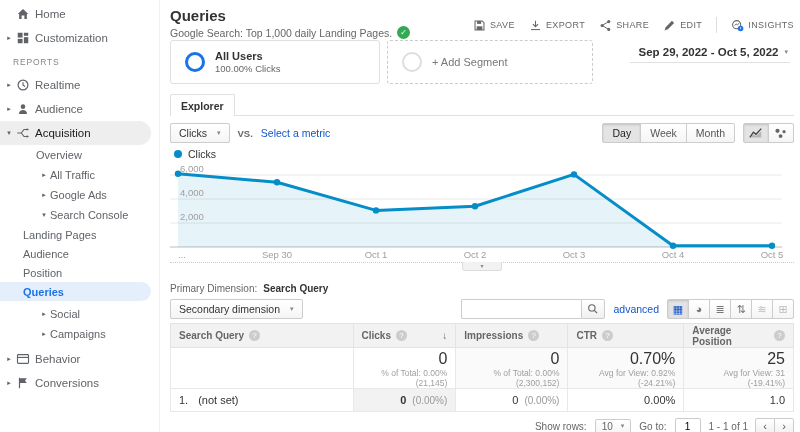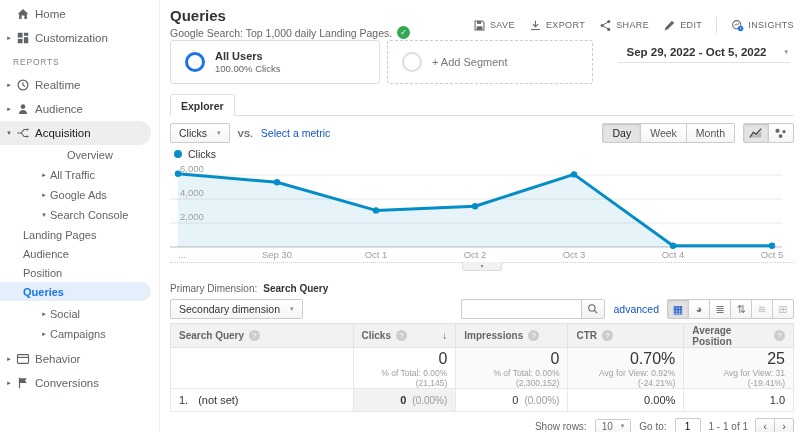--- a/index.html
+++ b/index.html
@@ -7,21 +7,21 @@
     font-family:"Liberation Sans","DejaVu Sans",sans-serif;color:#333;font-size:11px}
   
   .sidebar{position:absolute;left:0;top:0;width:160px;height:432px;background:#fff;padding-top:2px;border-right:1px solid #f1f1f1}
   .srow{display:flex;align-items:center;padding-left:3px;color:#5f6368;cursor:pointer;font-size:11.5px}
   .lvl0{height:24px}
   .arr{width:12px;font-size:7px;color:#5f6368;text-align:center;flex:none}
   .sicon{width:16px;height:16px;margin-right:4px;flex:none;display:flex;align-items:center;justify-content:center}
   .sicon svg{width:14px;height:14px}
   .section-label{height:23px;display:flex;align-items:center;padding-left:13px;font-size:8.5px;letter-spacing:.8px;color:#80868b}
   .lvl1{height:20px;padding-left:38px;font-size:11px}
-  .lvl1.noarr{padding-left:67px}
+  .lvl1.noarr{padding-left:36px}
   .lvl2{height:19px;padding-left:23px;font-size:11px}
   .srow.active-parent{background:#eee;border-radius:0 14px 14px 0;margin-right:8px;color:#202124}
   .srow.selected{background:#e4effb;border-radius:0 14px 14px 0;margin-right:8px;color:#1a73e8;font-weight:bold}
   .gap-top{margin-top:3px}
   
   .main{position:absolute;left:160px;top:0;width:640px;height:432px;padding:8px 6px 0 10px;background:#fff}
   .header-row{display:flex;justify-content:space-between;height:30px}
   .page-title{font-size:15px;font-weight:bold;color:#333;line-height:16px}
   .page-subtitle{font-size:10.5px;color:#666;margin-top:2px;display:flex;align-items:center;gap:5px}
   .badge{width:13px;height:13px;border-radius:50%;background:#34a853;color:#fff;font-size:8px;display:inline-flex;align-items:center;justify-content:center}
@@ -31,21 +31,21 @@
   .vdiv{width:1px;height:16px;background:#ddd}
   
   .segments-row{position:relative;display:flex;gap:7px;margin-top:2px;height:46px}
   .segment-box{width:210px;height:44px;border:1px solid #e0e0e0;border-radius:3px;background:#fff;display:flex;align-items:center;padding-left:14px;gap:10px;cursor:pointer}
   .segment-box.dashed{border:1px dashed #ccc;width:206px}
   .seg-circle{width:20px;height:20px;border-radius:50%;border:3px solid #1a73e8;flex:none}
   .seg-circle.gray{border:2px solid #ddd}
   .seg-title{font-size:11px;font-weight:bold;color:#333}
   .seg-sub{font-size:9.5px;color:#666;margin-top:1px}
   .add-seg{font-size:11px;color:#777}
-  .date-range{position:absolute;right:4px;top:6px;font-size:11.5px;font-weight:bold;color:#333;border-bottom:1px solid #e0e0e0;padding:0 2px 4px 8px;cursor:pointer;display:flex;gap:18px;align-items:center}
+  .date-range{position:absolute;right:4px;top:6px;font-size:11.5px;font-weight:bold;color:#333;border-bottom:1px solid #e0e0e0;padding:0 2px 4px 8px;cursor:pointer;display:flex;gap:6px;align-items:center}
   .caret{font-size:7px;color:#888}
   
   .tab-strip{margin-top:8px;border-bottom:1px solid #e0e0e0;height:22px;display:flex}
   .tab{height:22px;padding:0 10px;background:#fff;border:1px solid #e0e0e0;border-bottom:none;border-radius:2px 2px 0 0;font-size:10.5px;font-weight:bold;color:#333;display:flex;align-items:center;margin-bottom:-1px;cursor:pointer}
   
   .controls-row{margin-top:6px;height:22px;display:flex;align-items:center;justify-content:space-between}
   .ctrl-left{display:flex;align-items:center;gap:8px}
   .dropdown-btn{border:1px solid #ccc;border-radius:2px;background:linear-gradient(#fff,#f5f5f5);padding:3px 8px;font-size:10.5px;color:#333;display:flex;align-items:center;gap:10px;cursor:pointer}
   .vs{font-size:9.5px;font-weight:bold;color:#666}
   .link{color:#1155cc;cursor:pointer;font-size:10.5px}

